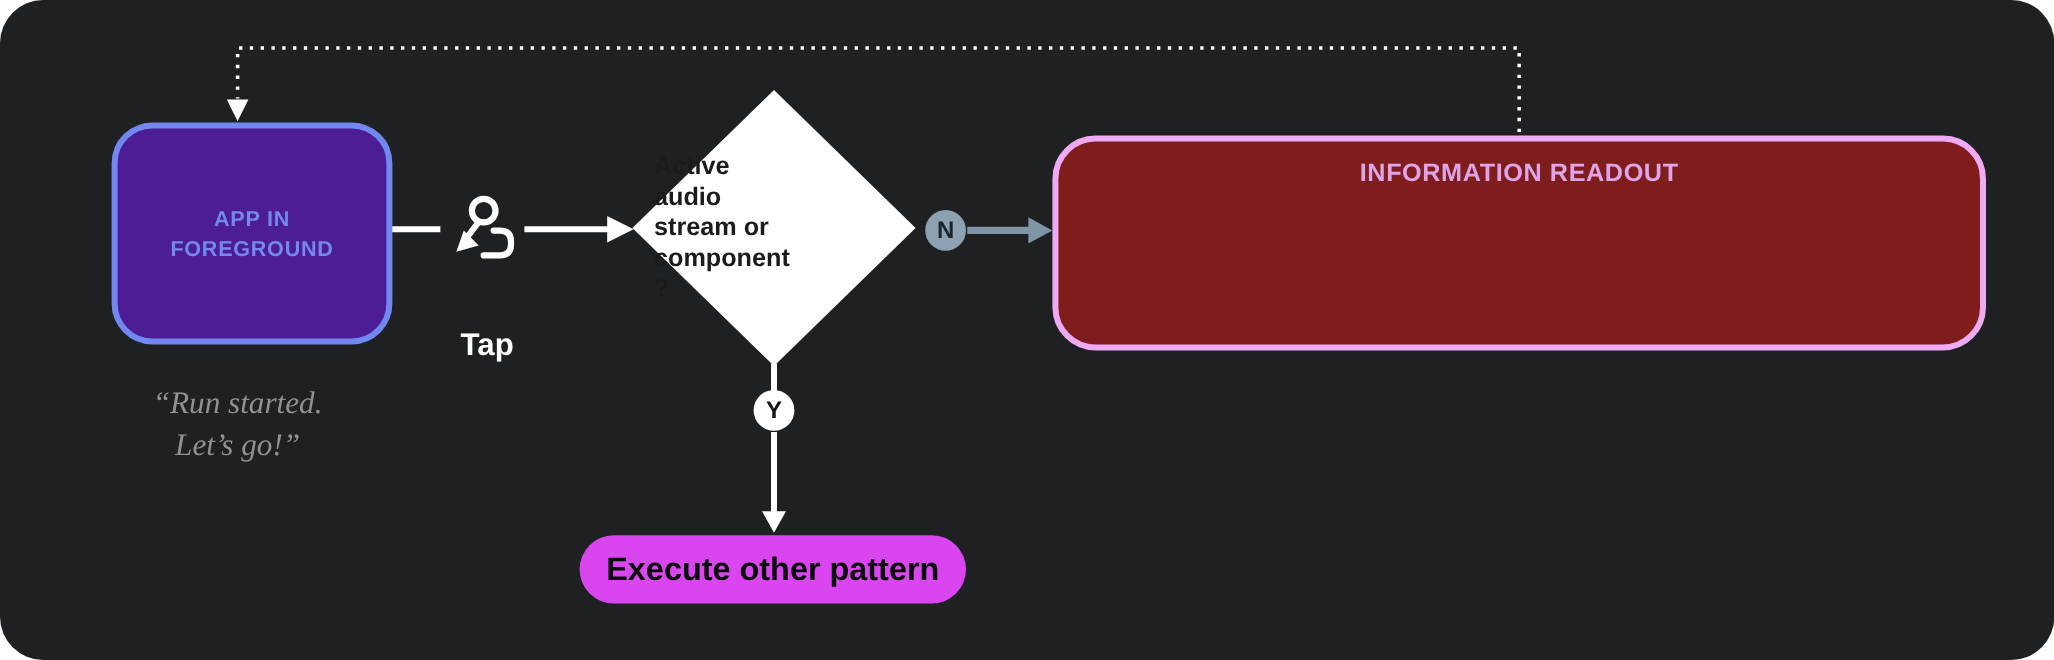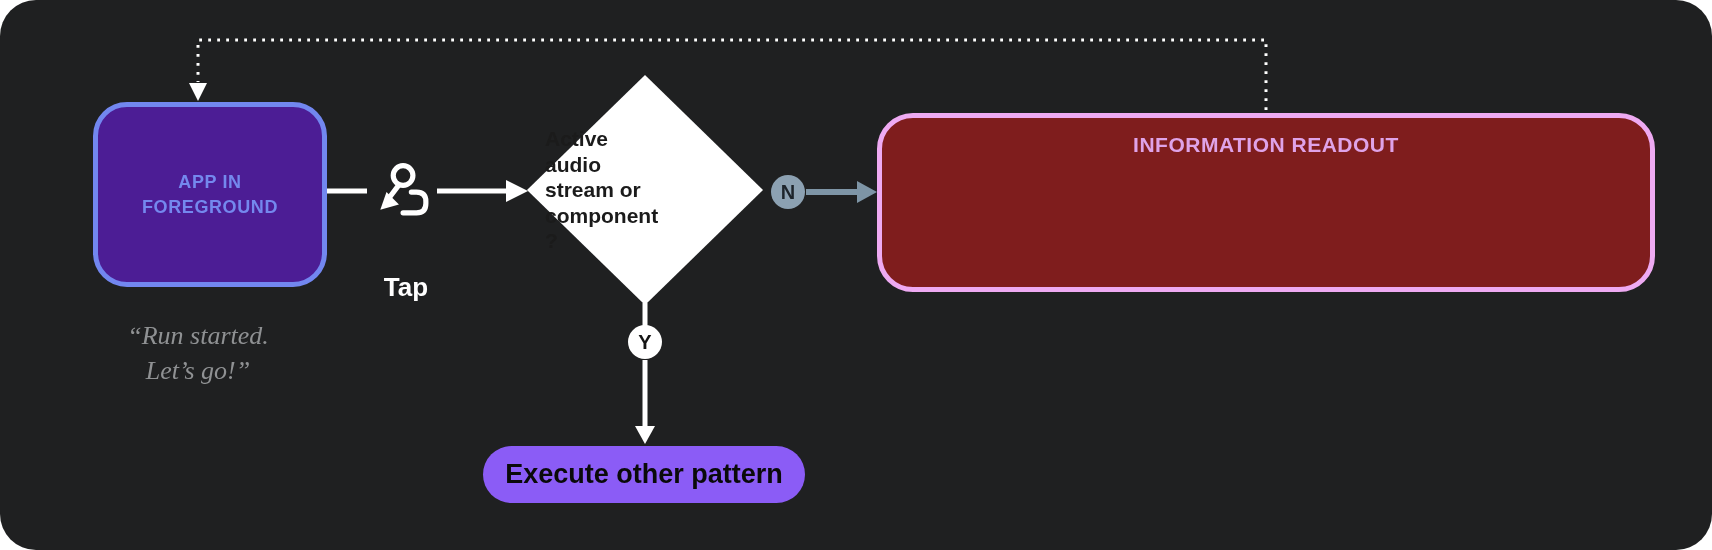--- a/index.html
+++ b/index.html
@@ -35,21 +35,21 @@
 
   
   .readout{left:877px;top:113px;width:778px;height:179px;box-sizing:border-box;
     background:#7f1d1d;border:5px solid #eeaaf2;border-radius:36px;text-align:center;}
   .readout-title{margin-top:15px;color:#dfa3e8;font-weight:bold;font-size:21px;
     letter-spacing:.5px;}
   .readout-body{margin-top:13px;color:#f7f5f7;font-weight:bold;font-style:italic;
     font-size:27px;line-height:1.6;white-space:pre-line;}
 
   
-  .pill{left:483px;top:446px;width:322px;height:57px;background:#8b5cf6;
+  .pill{left:483px;top:446px;width:322px;height:57px;background:#d946ef;
     border-radius:29px;display:flex;align-items:center;justify-content:center;}
   .pill-label{color:#0a0a0a;font-weight:bold;font-size:27px;}
 </style>
 </head>
 <body>
 
 <div class="canvas">
 
   <svg class="layer" viewBox="0 0 1712 550">
 

